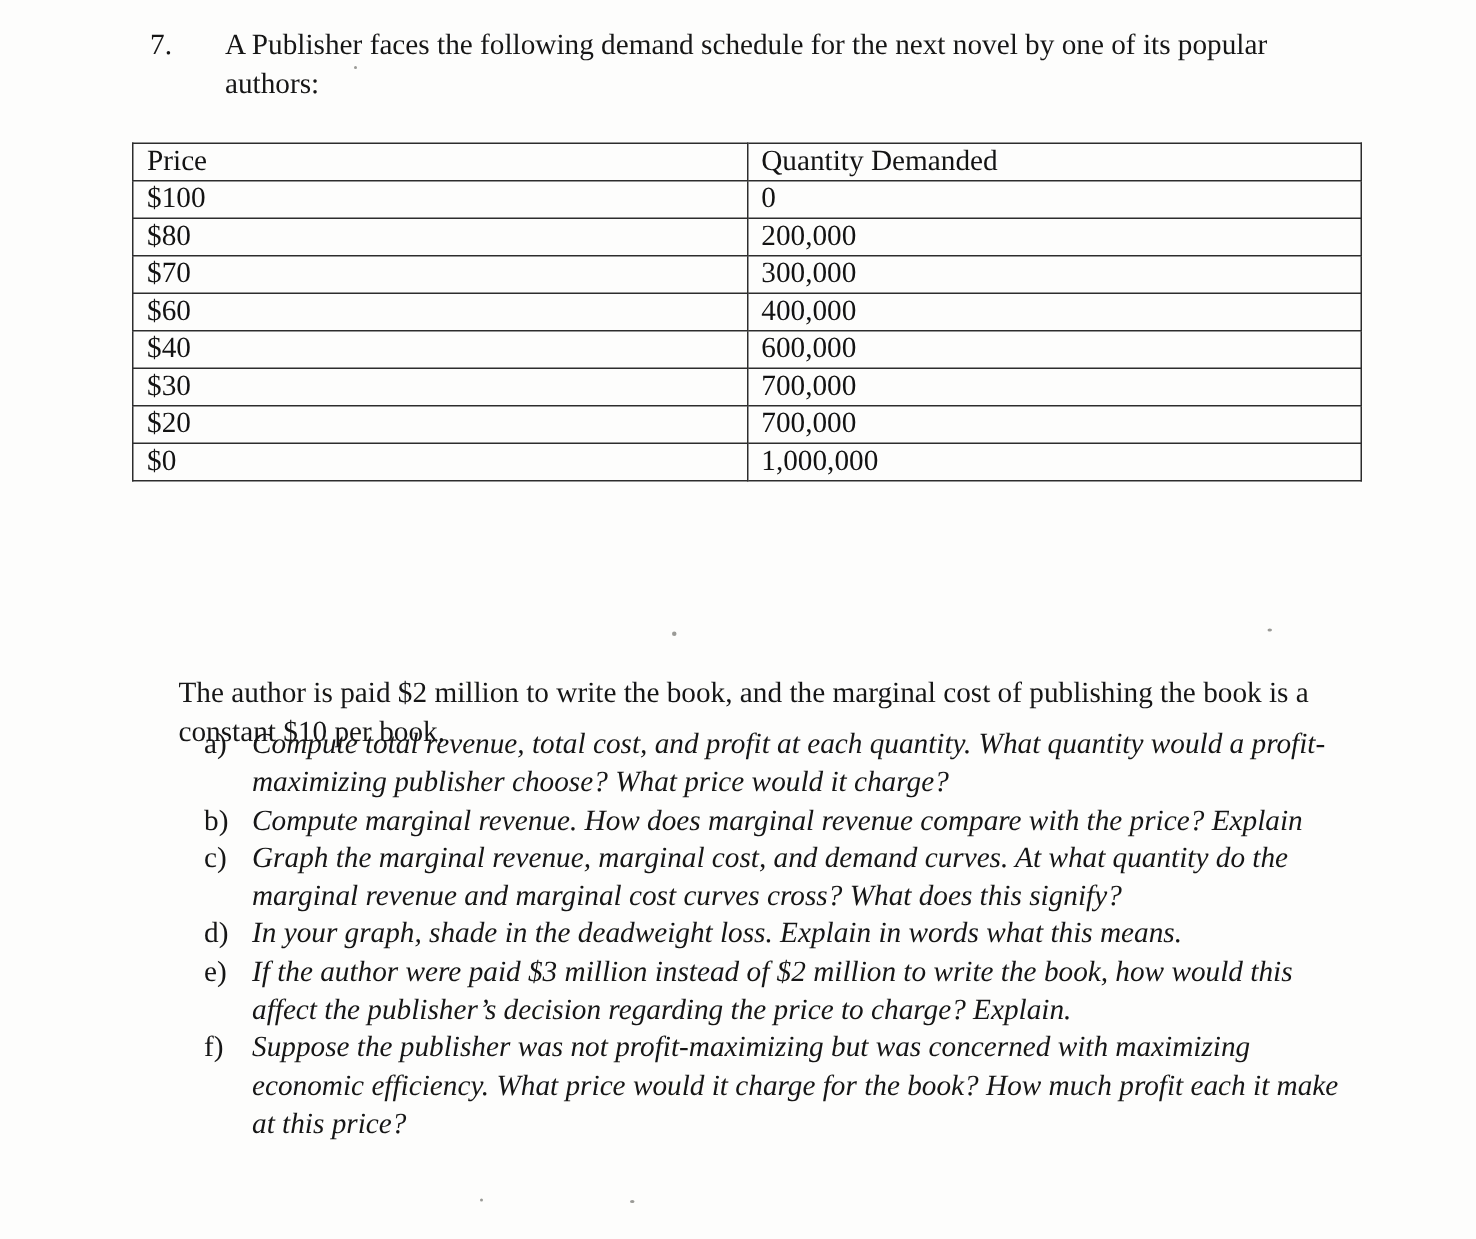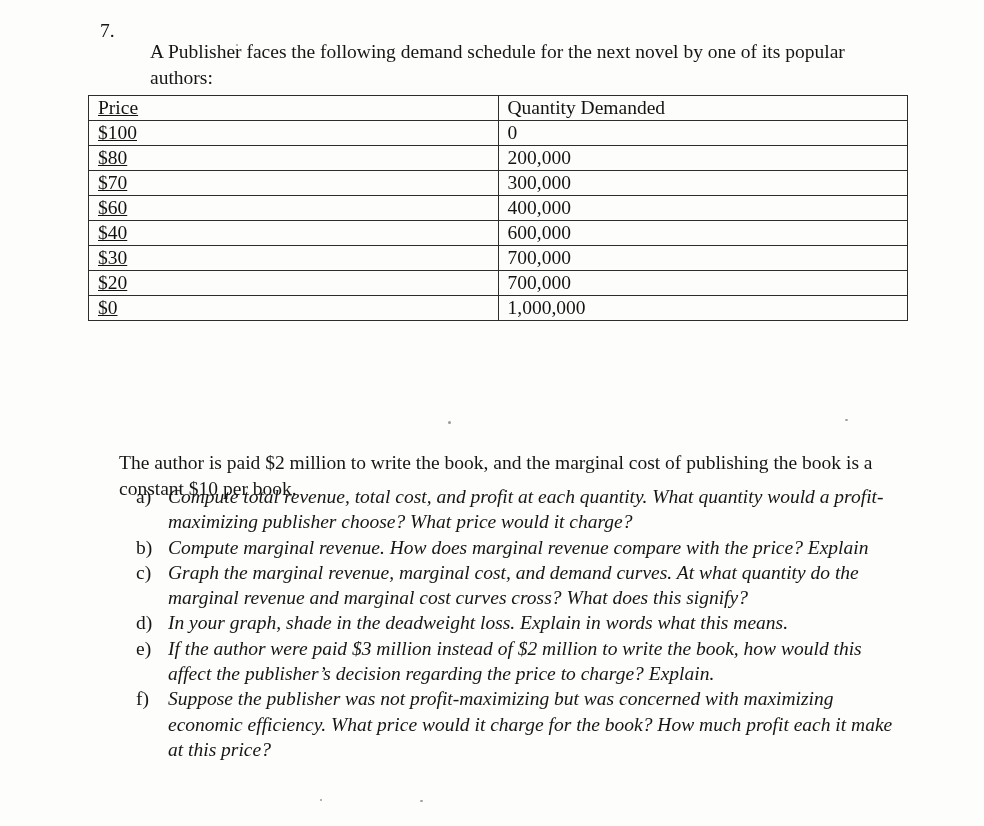--- a/index.html
+++ b/index.html
@@ -25,21 +25,20 @@
     display: flex;
     font-size: 19.5px;
     line-height: 25.5px;
   }
   .qnum {
     width: 50px;
     flex: 0 0 50px;
   }
   .qtext {
     width: 740px;
-    margin-top: 21px;
   }
   
   table.demand {
     position: absolute;
     top: 95px;
     left: 88px;
     width: 820px;
     border-collapse: collapse;
     font-size: 19.5px;
     color: #131313;
@@ -50,21 +49,20 @@
     font-weight: normal;
     text-align: left;
     padding: 0 9px;
     height: 24px;
     line-height: 24px;
     white-space: nowrap;
   }
   table.demand th.col-price,
   table.demand td.col-price {
     width: 50%;
-    text-decoration: underline;
   }
   
   .para {
     position: absolute;
     top: 434px;
     left: 103px;
     width: 785px;
     font-size: 19.5px;
     line-height: 25.5px;
     margin: 16px;

